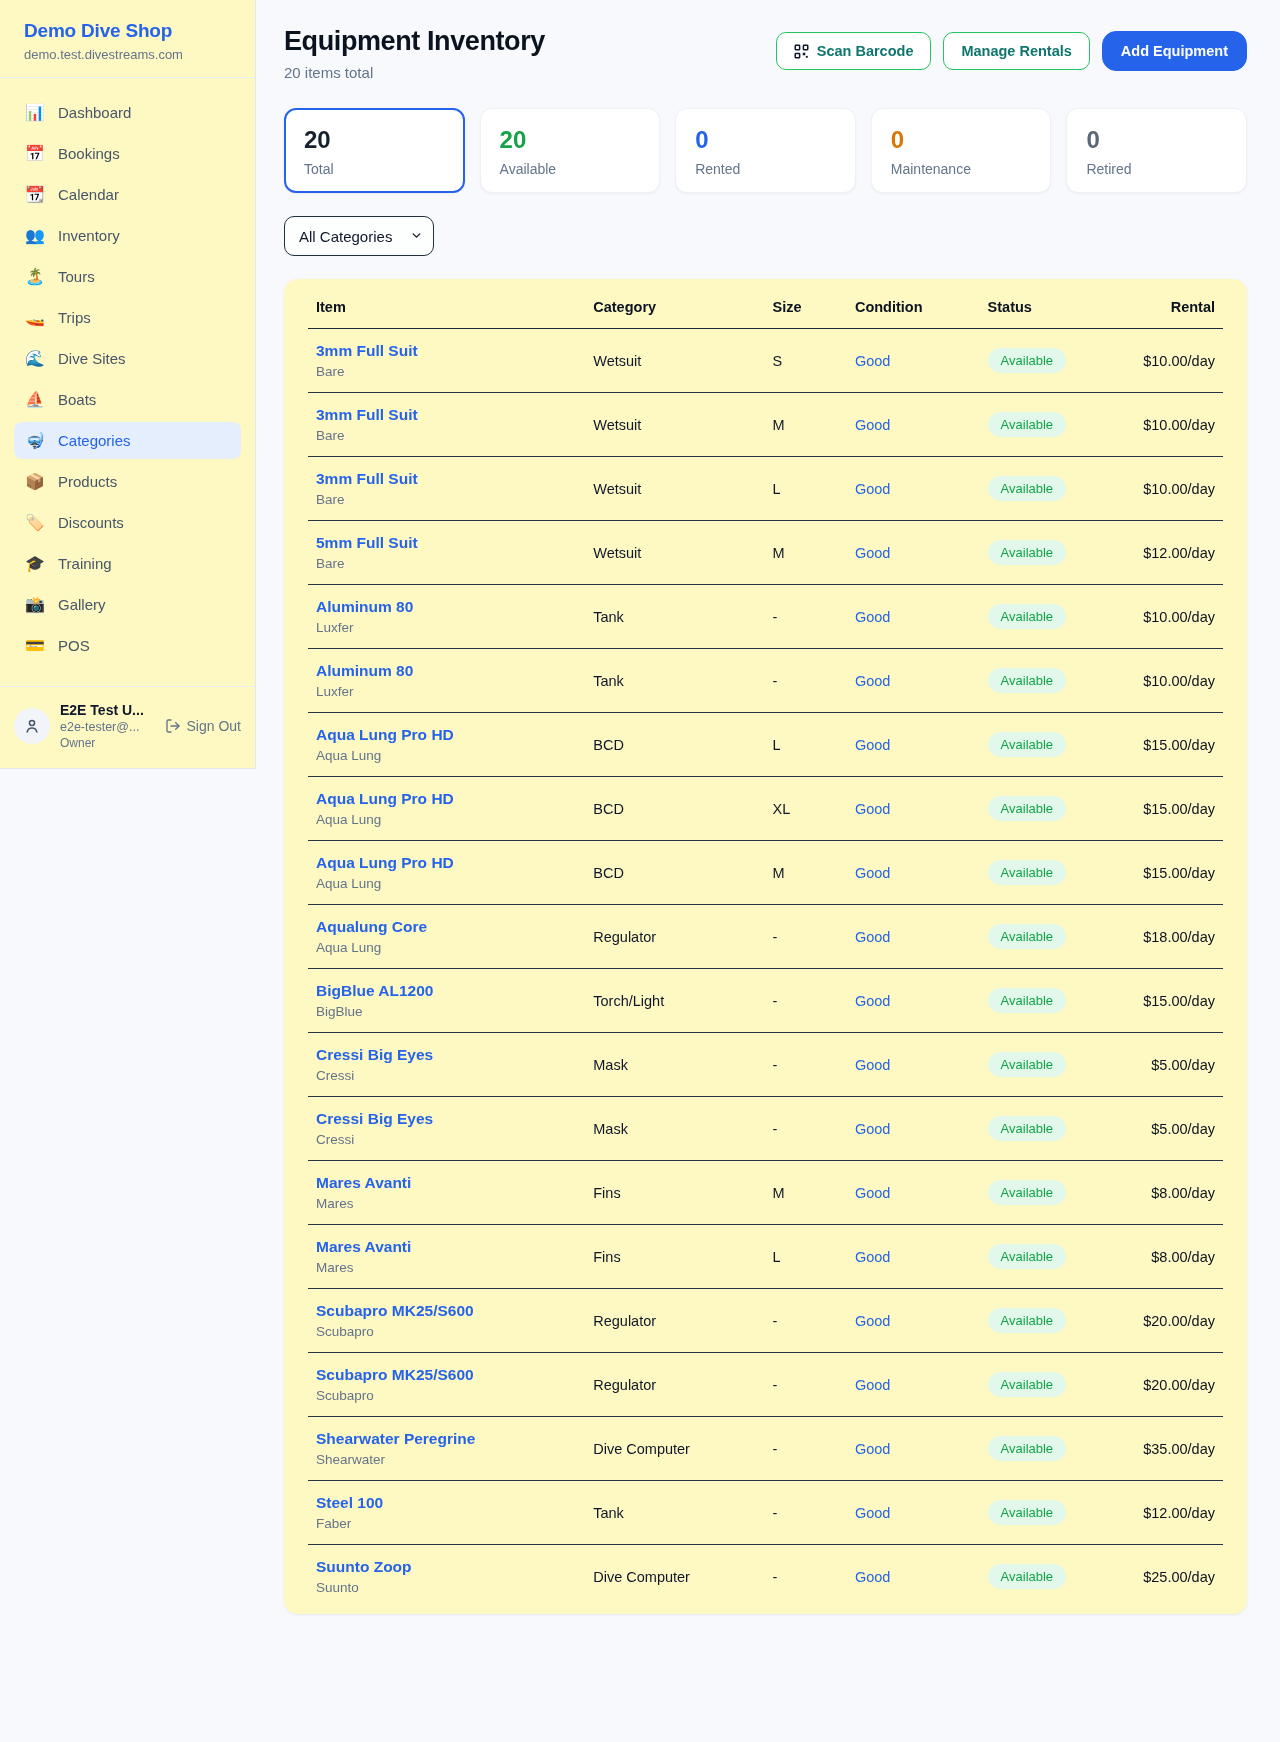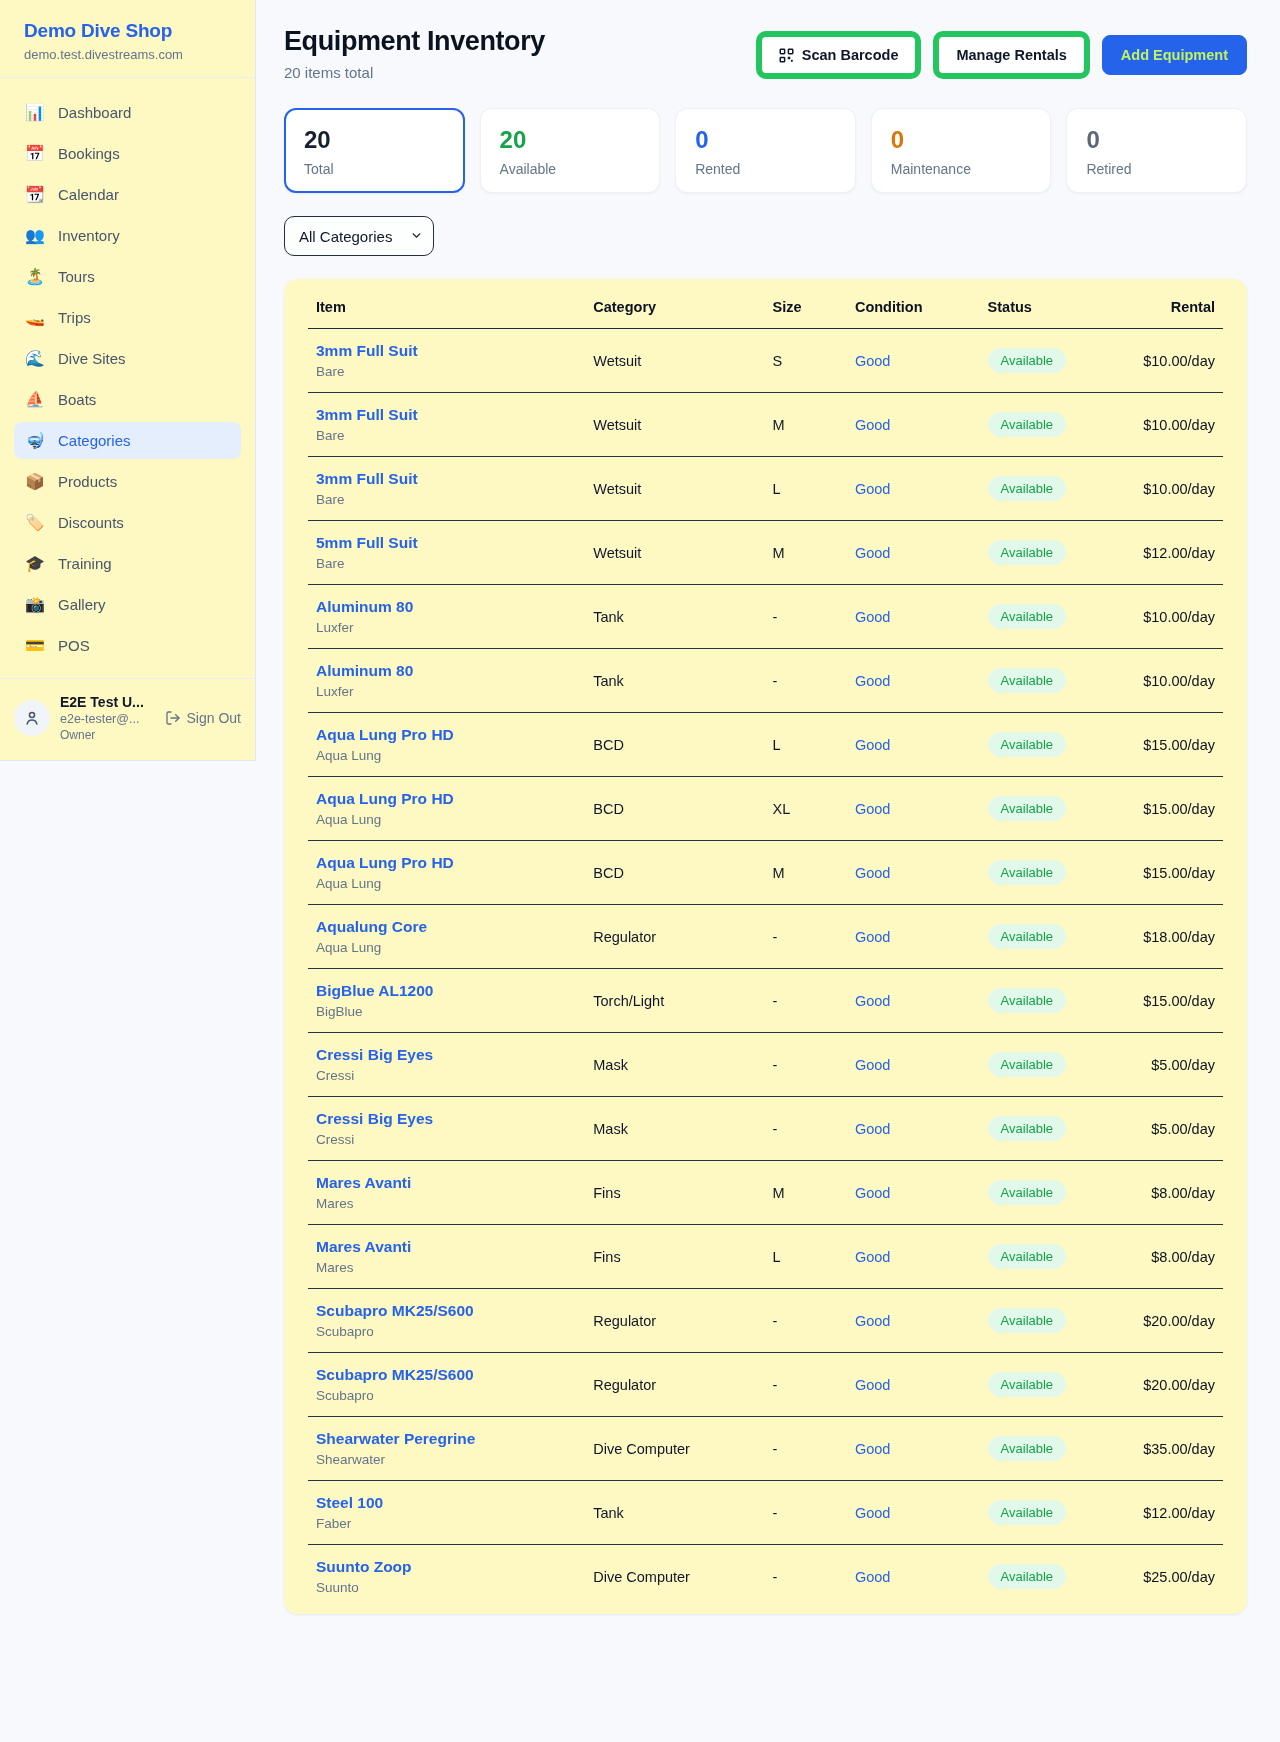--- a/index.html
+++ b/index.html
@@ -21,42 +21,42 @@
   .shop-domain { color:#64748b; font-size:13px; margin-top:5px; }
   .nav { padding:16px 14px 10px; }
   .nav-item {
     display:flex; align-items:center; gap:13px;
     padding:9px 11px; margin-bottom:4px; border-radius:8px;
     color:#475569; font-size:15px; cursor:pointer;
   }
   .nav-item .nav-icon { width:20px; font-size:16px; text-align:center; flex:0 0 20px; }
   .nav-item.active { background:#e4eefc; color:#2563eb; font-weight:500; }
   .user-box {
-    border-top:1px solid #e9eef4; 
+    border-top:1px solid #e9eef4; margin-top:8px;
     padding:15px 14px 18px; display:flex; align-items:center; gap:10px;
   }
   .avatar {
     width:36px; height:36px; border-radius:50%; background:#f1f5f9;
     display:flex; align-items:center; justify-content:center; flex:0 0 36px;
   }
   .user-meta { flex:1; min-width:0; }
   .user-name { font-size:14px; font-weight:700; color:#0f172a; white-space:nowrap; }
   .user-email { font-size:12.5px; color:#64748b; margin-top:2px; white-space:nowrap; }
   .user-role { font-size:12px; color:#64748b; margin-top:2px; }
   .signout { display:flex; align-items:center; gap:6px; color:#64748b; font-size:14px; cursor:pointer; white-space:nowrap; }
 
   
   .main { flex:1; padding:26px 33px 30px 28px; min-width:0; }
   .main-header { display:flex; justify-content:space-between; align-items:flex-start; }
   .page-title { font-size:27px; font-weight:800; letter-spacing:-0.4px; color:#0b1220; }
   .page-subtitle { font-size:15px; color:#64748b; margin-top:7px; }
   .header-actions { display:flex; gap:12px; align-items:center; padding-top:5px; }
   .btn { border-radius:10px; font-size:14.5px; font-weight:600; cursor:pointer; background:#fff;
-         border:6px solid #22c55e; padding:10px 17px; display:flex; align-items:center; gap:8px; color:#0f172a; }
-  .btn-primary { background:#2563eb; border:1px solid #2563eb; color:#bef264; border-radius:8px; padding:11px 18px; font-weight:700; }
+         border:1px solid #22c55e; padding:10px 17px; display:flex; align-items:center; gap:8px; color:#0f766e; }
+  .btn-primary { background:#2563eb; border:1px solid #2563eb; color:#ffffff; border-radius:14px; padding:11px 18px; font-weight:700; }
 
   
   .stats { display:flex; gap:15px; margin-top:27px; }
   .stat-card {
     flex:1; background:#ffffff; border-radius:12px; padding:17px 19px 15px;
     border:1px solid #eef1f6; box-shadow:0 1px 2px rgba(15,23,42,0.05); cursor:pointer;
   }
   .stat-card.active { border:2px solid #2563eb; padding:16px 18px 14px; }
   .stat-value { font-size:24px; font-weight:800; }
   .stat-label { font-size:14px; color:#64748b; margin-top:7px; }

